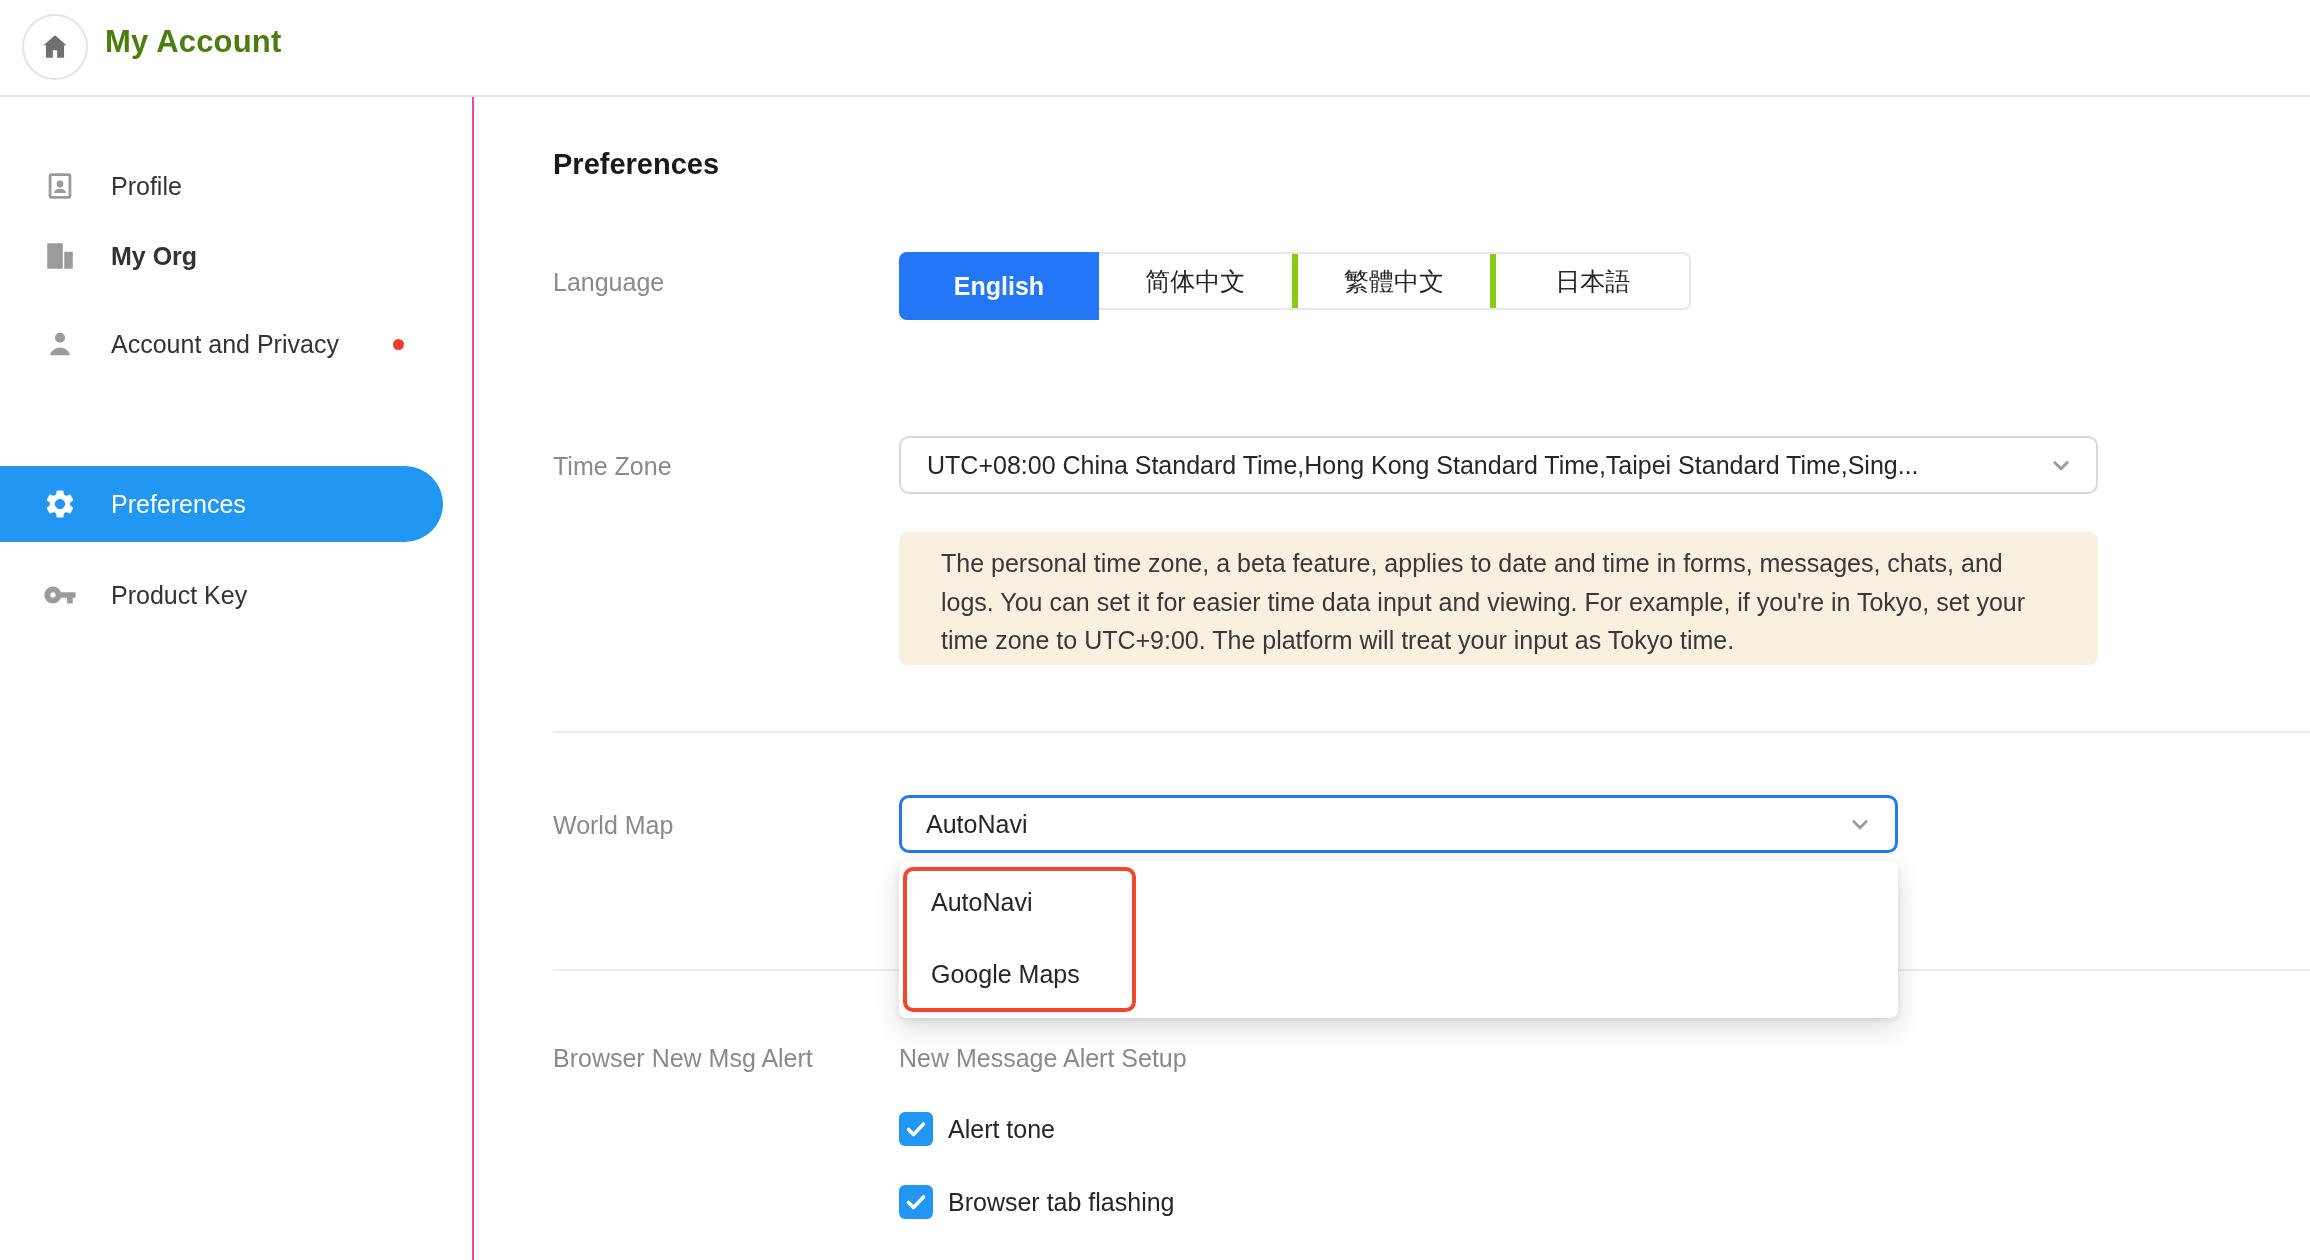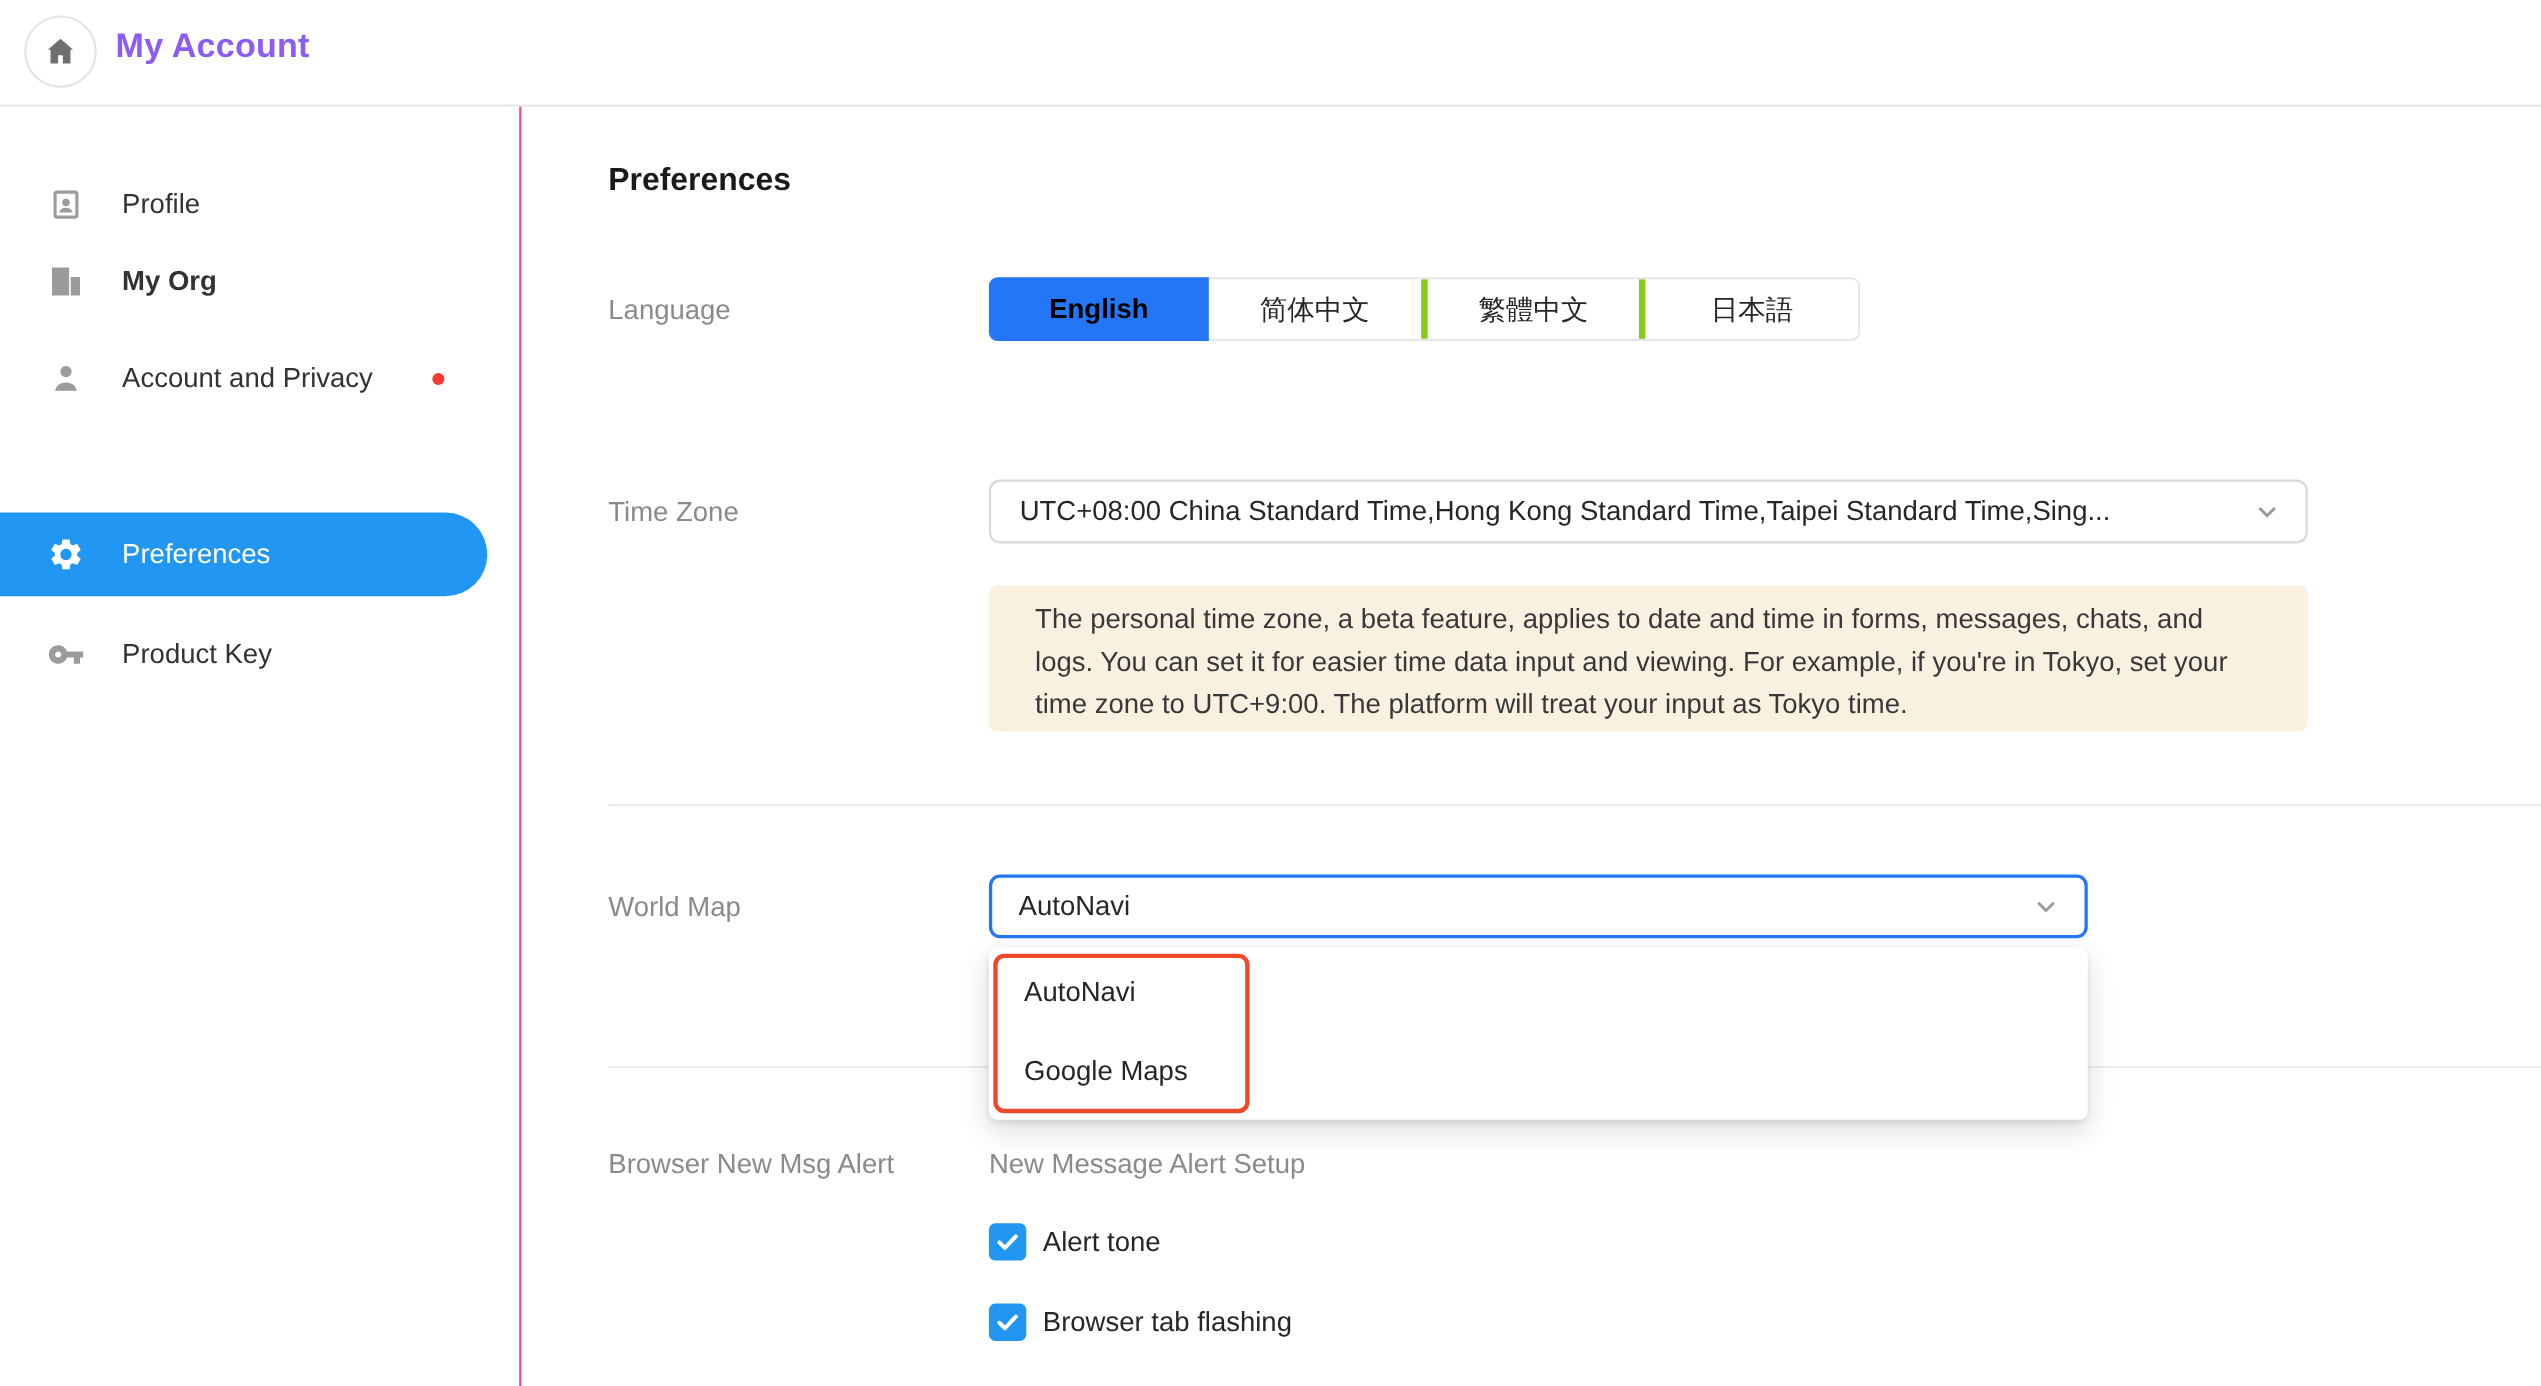--- a/index.html
+++ b/index.html
@@ -6,21 +6,21 @@
   .app{position:relative;width:2310px;height:1260px;background:#fff;overflow:hidden;
        font-family:"Liberation Sans",sans-serif;color:#262626;}
 
   
   .header{position:absolute;left:0;top:0;width:2310px;height:95px;background:#fff;
           border-bottom:2px solid #e7e7e7;display:flex;align-items:center;}
   .home-btn{position:absolute;left:22px;top:14px;width:62px;height:62px;border-radius:50%;
             border:2px solid #e4e4e4;background:#fff;display:flex;align-items:center;justify-content:center;cursor:pointer;}
   .home-btn svg{width:32px;height:32px;fill:#6f6f6f;}
   .app-title{position:absolute;left:105px;top:0;height:83px;display:flex;align-items:center;
-             font-size:31px;font-weight:bold;color:#8b5cf6;letter-spacing:.2px;}
+             font-size:31px;font-weight:bold;color:#4d7c0f;letter-spacing:.2px;}
 
   
   .sidebar{position:absolute;left:0;top:97px;width:472px;height:1163px;background:#fff;
            border-right:2px solid #ec4899;}
   .side-item{position:absolute;left:0;width:443px;height:76px;display:flex;align-items:center;cursor:pointer;}
   .side-item .icon{position:absolute;left:42px;width:36px;height:36px;display:flex;align-items:center;justify-content:center;}
   .side-item .icon svg{width:34px;height:34px;fill:#9b9b9b;}
   .side-item .lbl{position:absolute;left:111px;font-size:25px;color:#333;}
   .side-item.selected{background:#2196f3;border-radius:0 40px 40px 0;}
   .side-item.selected .lbl{color:#fff;}
@@ -30,22 +30,22 @@
   
   .main-title{position:absolute;left:553px;top:148px;font-size:29px;font-weight:bold;color:#1a1a1a;}
   .row-label{position:absolute;left:553px;font-size:25px;color:#8a8a8a;}
 
   
   .seg{position:absolute;left:899px;top:252px;width:792px;height:58px;display:flex;
        border:2px solid #e7e7e7;border-radius:8px;box-sizing:border-box;background:#fff;}
   .seg-btn{flex:1 1 0;display:flex;align-items:center;justify-content:center;font-size:25px;color:#262626;
            border-right:6px solid #84cc16;cursor:pointer;background:#fff;}
   .seg-btn:last-child{border-right:none;border-radius:0 6px 6px 0;}
-  .seg-btn.active{background:#2377f7;color:#000000;font-weight:bold;border-right:none;
-                  border-radius:8px 0 0 8px;margin:-2px 0 -2px -2px;height:58px;flex:0 0 200px;}
+  .seg-btn.active{background:#2377f7;color:#ffffff;font-weight:bold;border-right:none;
+                  border-radius:8px 0 0 8px;margin:-2px 0 -2px -2px;height:68px;flex:0 0 200px;}
 
   
   .select{position:absolute;background:#fff;box-sizing:border-box;display:flex;align-items:center;
           font-size:25px;color:#262626;cursor:pointer;}
   .select .val{padding-left:26px;white-space:nowrap;overflow:hidden;}
   .select .chev{position:absolute;right:22px;width:26px;height:26px;}
   .select .chev svg{width:26px;height:26px;stroke:#999;fill:none;stroke-width:2.4;}
   .tz-select{left:899px;top:436px;width:1199px;height:58px;border:2px solid #d9d9d9;border-radius:10px;}
   .wm-select{left:899px;top:795px;width:999px;height:58px;border:3px solid #2377f7;border-radius:10px;z-index:4;}
 

